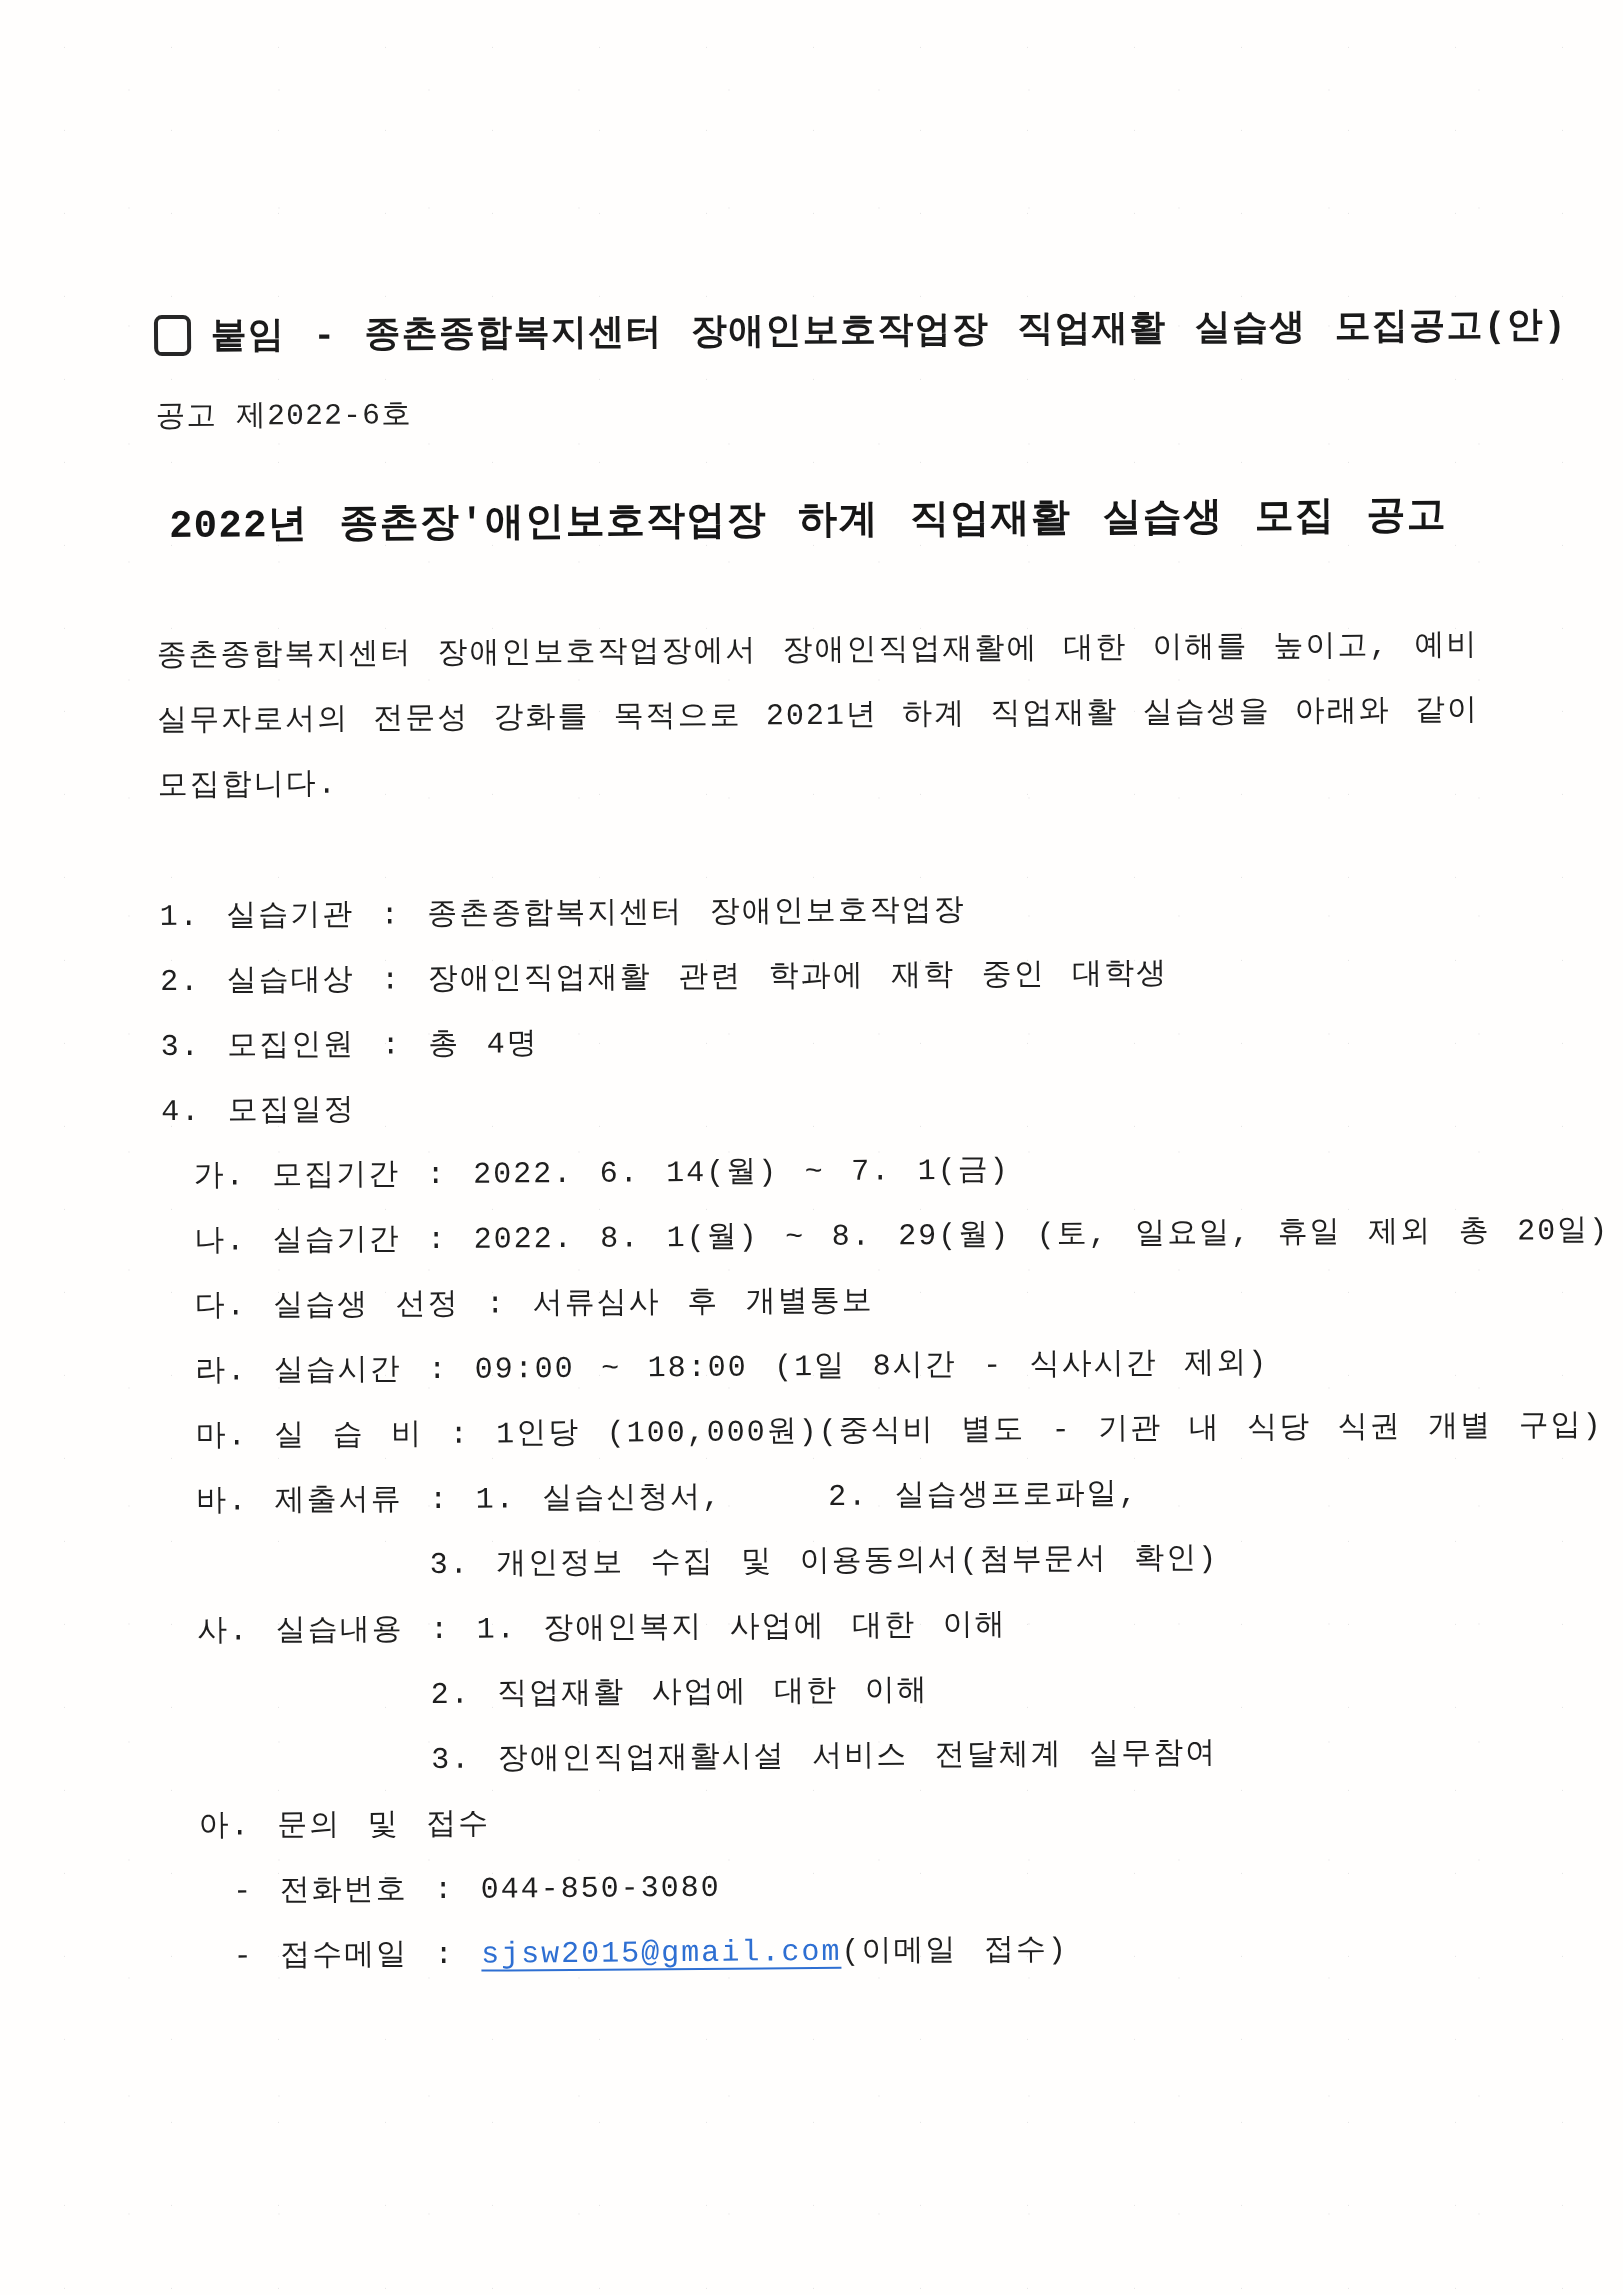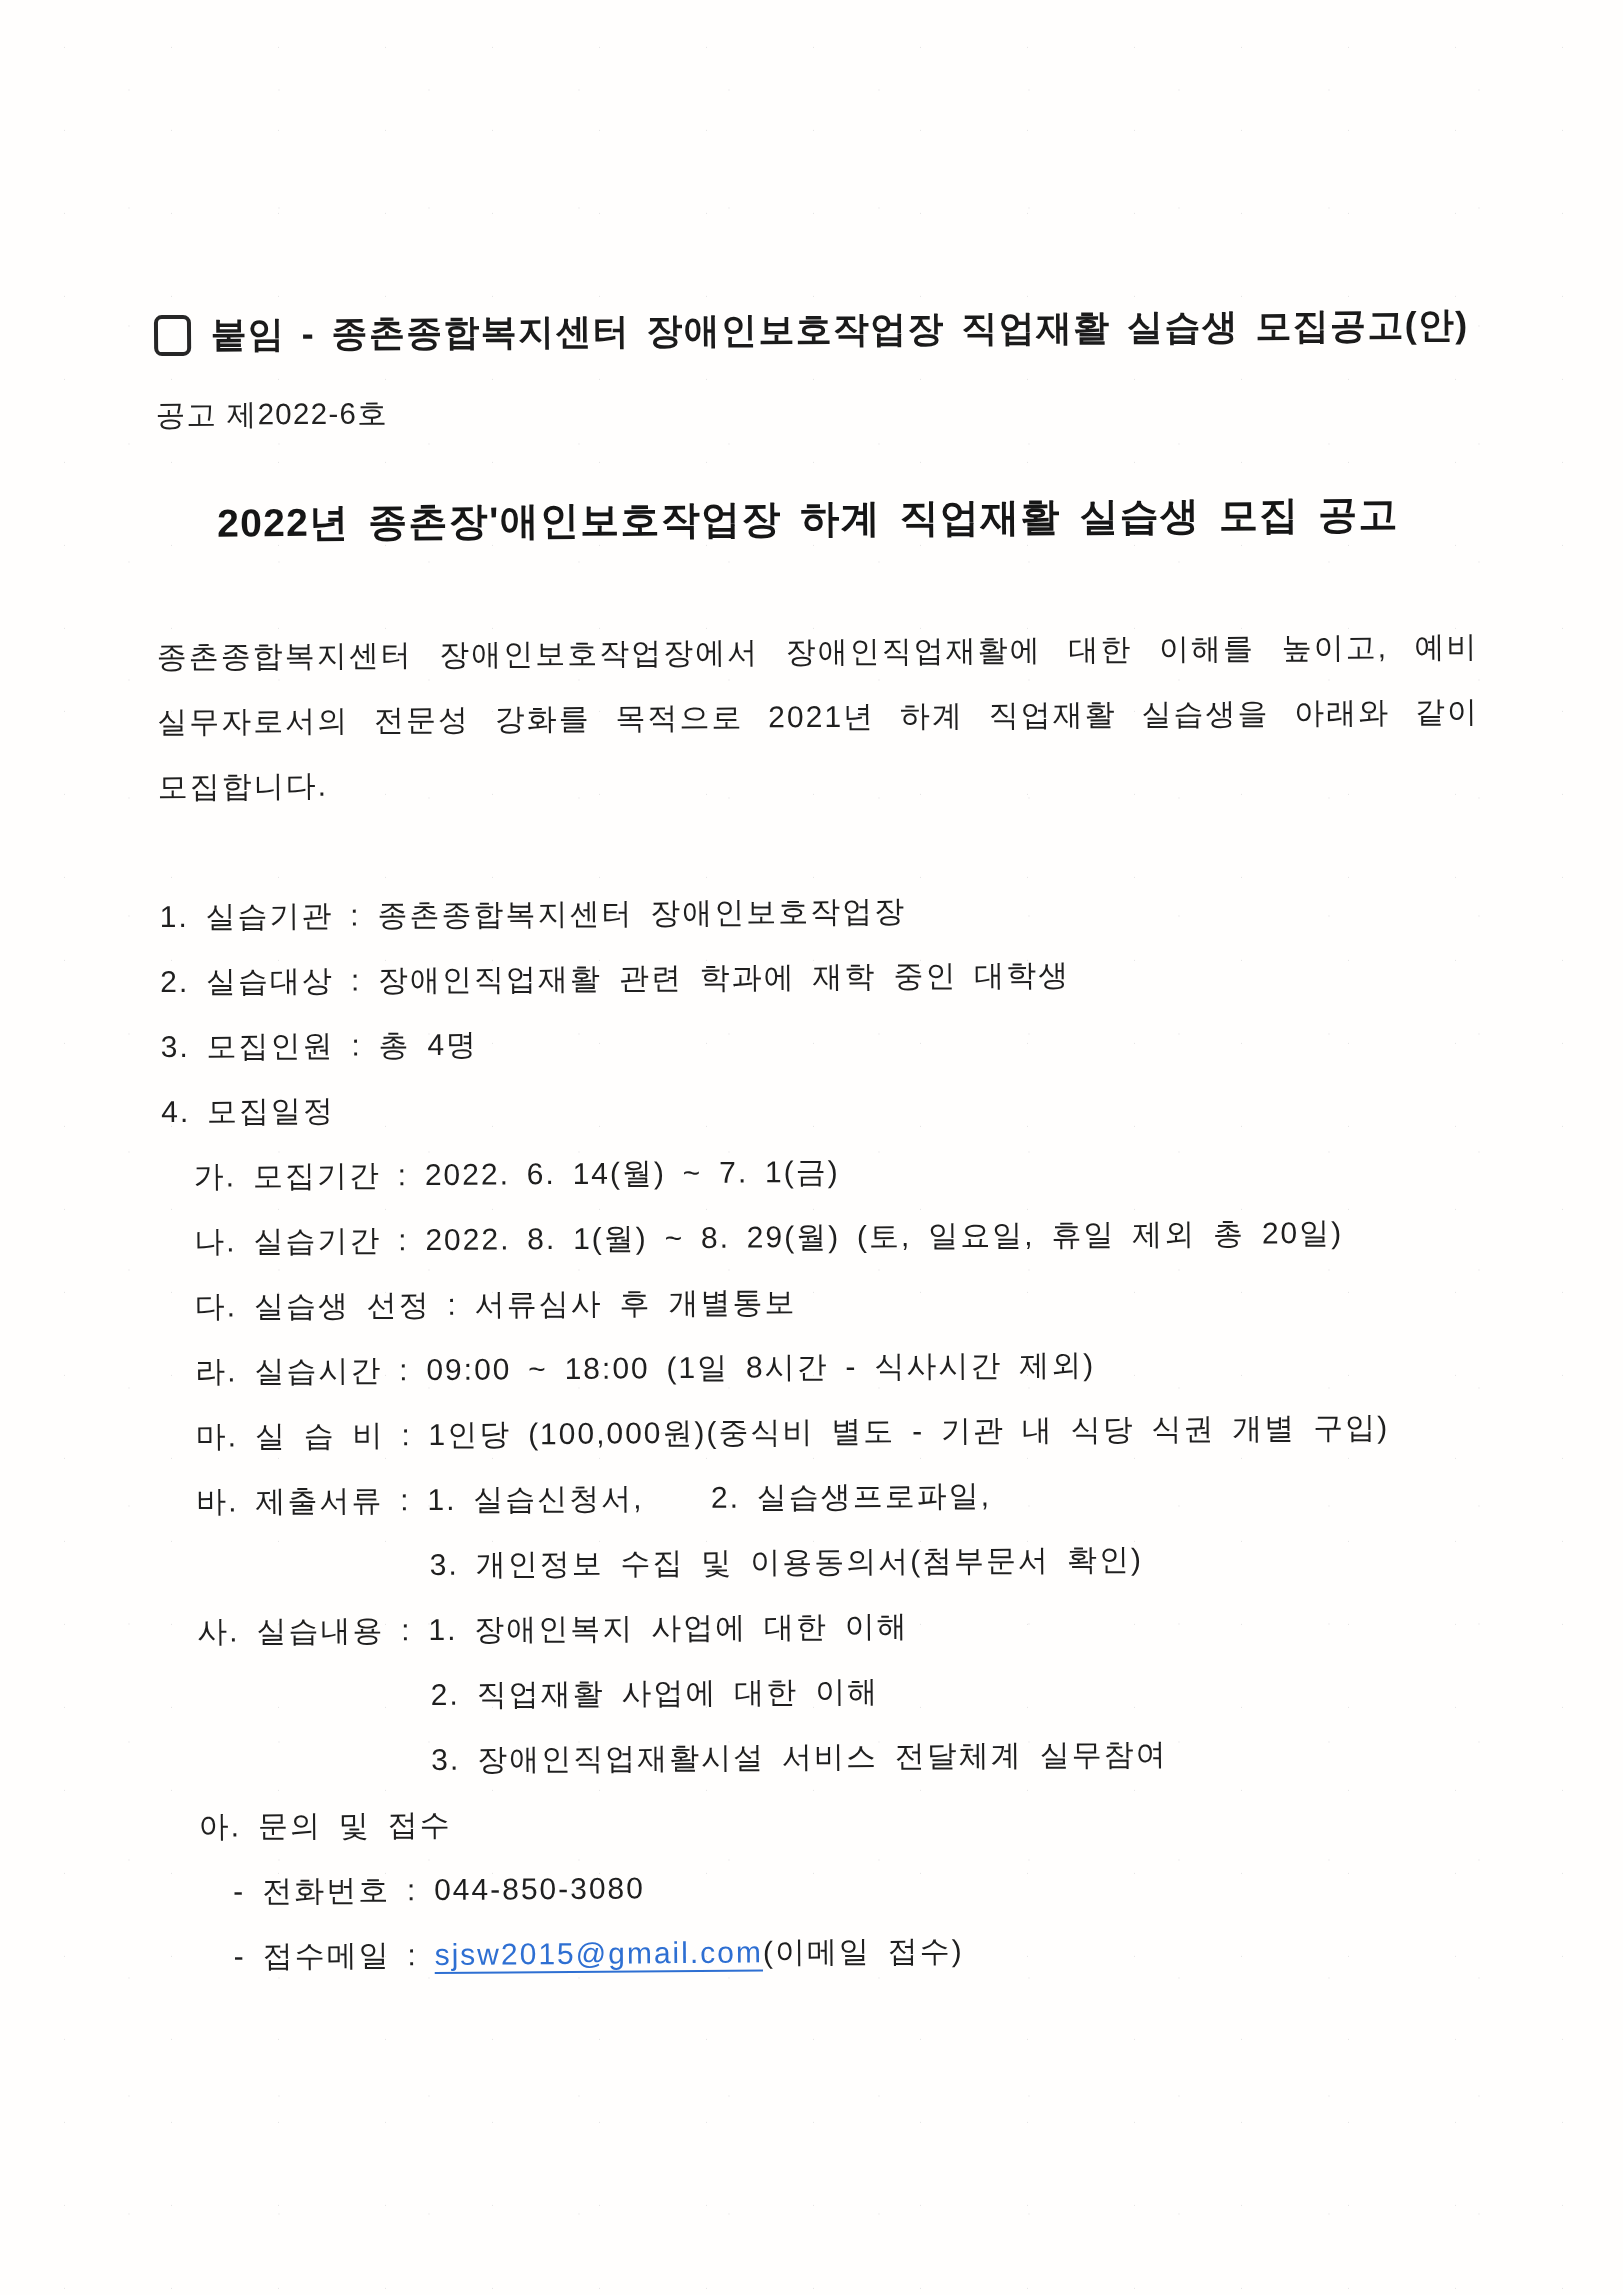--- a/index.html
+++ b/index.html
@@ -12,21 +12,21 @@
     width: 1623px;
     height: 2295px;
     background-color: #fffefd;
     
     background-image:
       radial-gradient(#e2e2e2 0.7px, transparent 0.9px),
       radial-gradient(#ececec 0.7px, transparent 0.9px);
     background-size: 107px 83px, 150px 118px;
     background-position: 11px 5.9px, 54px 31px;
     overflow: hidden;
-    font-family: Liberation Sans, sans-serif;
+    font-family: Liberation Mono, monospace;
     color: #1f1f1f;
   }
   
   .content {
     position: absolute;
     inset: 0;
     transform: rotate(-0.45deg);
     transform-origin: 50% 42%;
   }
 

